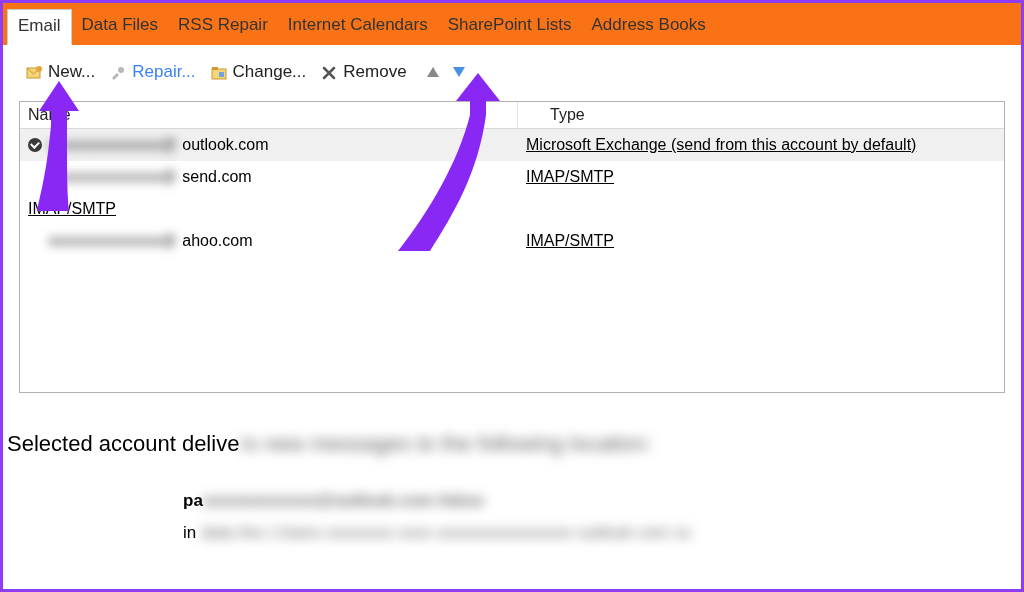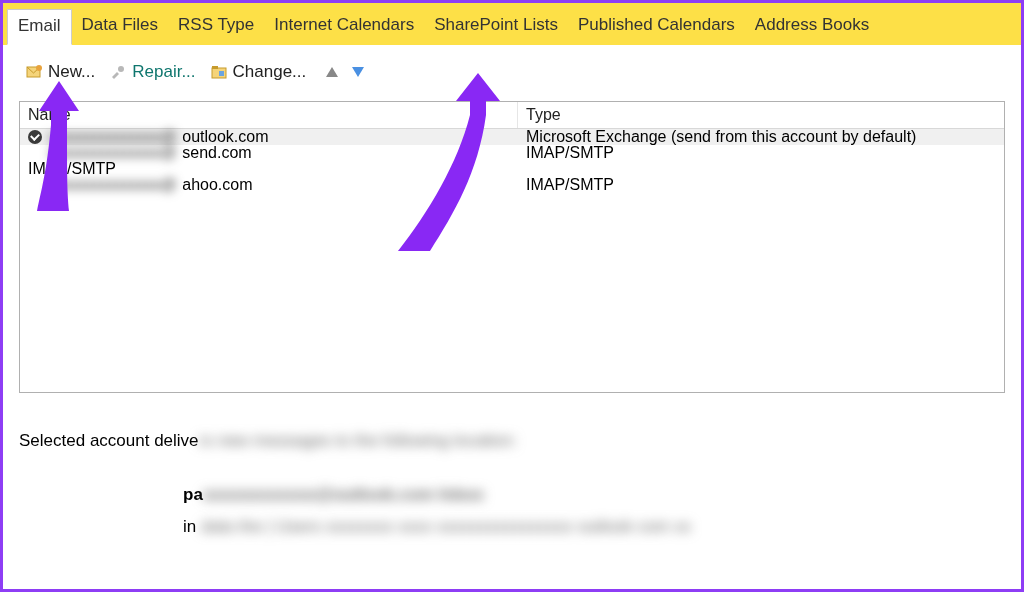--- a/index.html
+++ b/index.html
@@ -10,21 +10,21 @@
       width: 1024px;
       height: 592px;
       border: 3px solid #8e3df5;
       position: relative;
       overflow: hidden;
     }
     .tabs {
       display: flex;
       gap: 0;
       padding: 6px 4px 0 4px;
-      background: #fde047;
+      background: #f97316;
     }
     .tab {
       padding: 6px 10px 8px 10px;
       font-size: 17px;
       color: #333;
       cursor: pointer;
       position: relative;
     }
     .tab.active {
       border-top: 1px solid #ccc;
@@ -36,73 +36,73 @@
     }
     .toolbar {
       display: flex;
       align-items: center;
       gap: 6px;
       padding: 14px 18px 10px 18px;
       font-size: 17px;
     }
     .tbtn {
       display: inline-flex;
-      align-items: center;
+      align-items: flex-end;
       gap: 5px;
       padding: 3px 4px;
       cursor: pointer;
       color: #222;
     }
-    .tbtn.disabled { color: #0f766e; cursor: default; }
+    .tbtn.disabled { color: #3b82f6; cursor: default; }
     .ticon { width: 18px; height: 18px; display: inline-block; }
     .arrow-up, .arrow-down {
       width: 0; height: 0; border-left: 6px solid transparent; border-right: 6px solid transparent;
       display: inline-block;
     }
     .arrow-up { border-bottom: 10px solid #888; }
     .arrow-down { border-top: 10px solid #4a90e2; }
     .list-wrap {
       margin: 6px 16px 0 16px;
       border: 1px solid #b0b0b0;
       height: 292px;
       background: #fff;
     }
     .list-header {
       display: flex;
       border-bottom: 1px solid #d8d8d8;
       font-size: 16px;
       color: #222;
     }
     .col-name { width: 498px; padding: 4px 8px; border-right: 1px solid #e6e6e6;}
-    .col-type { flex: 1; padding: 4px 8px; }
+    .col-type { flex: 1; padding: 4px 8px; margin-left: 24px; }
     .row {
       display: flex;
       font-size: 16px;
-      height: 16px;
+      height: 32px;
       align-items: center;
     }
     .row.selected { background: #f0f0f0; }
     .rname { width: 498px; padding: 0 8px; display: flex; align-items: center; gap: 6px;}
-    .rtype { flex: 1; padding: 0 8px; }
+    .rtype { flex: 1; padding: 0 8px; text-decoration: underline; }
     .blur-name {
       filter: blur(5px);
       display: inline-block;
       color: #333;
       letter-spacing: -0.5px;
     }
     .suffix { display: inline-block; }
     .ckicon {
       width: 14px; height: 14px; background: #3a3a3a; border-radius: 50%; position: relative;
     }
     .ckicon::after {
       content:""; position:absolute; left:3px; top:3px; width:6px; height:4px; border-left:2px solid #fff; border-bottom:2px solid #fff; transform: rotate(-45deg);
     }
     .selectinfo {
-      padding: 38px 12px 0 16px;
-      font-size: 17px;
+      padding: 38px 12px 0 4px;
+      font-size: 22px;
     }
     .blurblock {
       filter: blur(6px);
       color: #666;
     }
     .detail {
       padding: 28px 12px 0 180px;
       font-size: 17px;
       line-height: 1.9;
     }
@@ -117,24 +117,23 @@
     .ann2 { left: 385px; top: 70px; width: 130px; height: 180px; }
     svg.arrsvg { width: 100%; height: 100%; overflow: visible; }
     .arrsvg path, .arrsvg polygon { fill: #8928f4; }
   </style>
 </head>
 <body>
 
 <div class="tabs">
   <div class="tab active">Email</div>
   <div class="tab">Data Files</div>
-  <div class="tab">RSS Type</div>
+  <div class="tab">RSS Repair</div>
   <div class="tab">Internet Calendars</div>
   <div class="tab">SharePoint Lists</div>
-  <div class="tab">Published Calendars</div>
   <div class="tab">Address Books</div>
 </div>
 
 <div class="toolbar">
   <span class="tbtn">
     <span class="ticon">
       <svg viewBox="0 0 18 18">
           <rect x="2" y="4" width="13" height="10" fill="#f5d47a" stroke="#c79b2c"></rect>
           <path d="M2 4 L8.5 10 L15 4" fill="none" stroke="#c79b2c"></path>
           <circle cx="14" cy="5" r="3" fill="#e8a33d"></circle>
@@ -153,20 +152,28 @@
   </span>
   <span class="tbtn">
     <span class="ticon">
       <svg viewBox="0 0 18 18">
           <rect x="2" y="5" width="14" height="10" fill="#f5d47a" stroke="#c79b2c"></rect>
           <rect x="2" y="3" width="6" height="3" fill="#c79b2c"></rect>
           <rect x="9" y="8" width="5" height="5" fill="#6ba4e0"></rect>
         </svg>
     </span>
     <span>Change...</span>
+  </span>
+  <span class="tbtn">
+    <span class="ticon">
+      <svg viewBox="0 0 18 18">
+          <path d="M4 4 L14 14 M14 4 L4 14" stroke="#555" stroke-width="2.5" stroke-linecap="round"></path>
+        </svg>
+    </span>
+    <span>Remove</span>
   </span>
   <span class="tbtn disabled" style="margin-left:6px">
     <span class="arrow-up"></span>
   </span>
   <span class="tbtn">
     <span class="arrow-down"></span>
   </span>
 </div>
 
 <div class="list-wrap">

